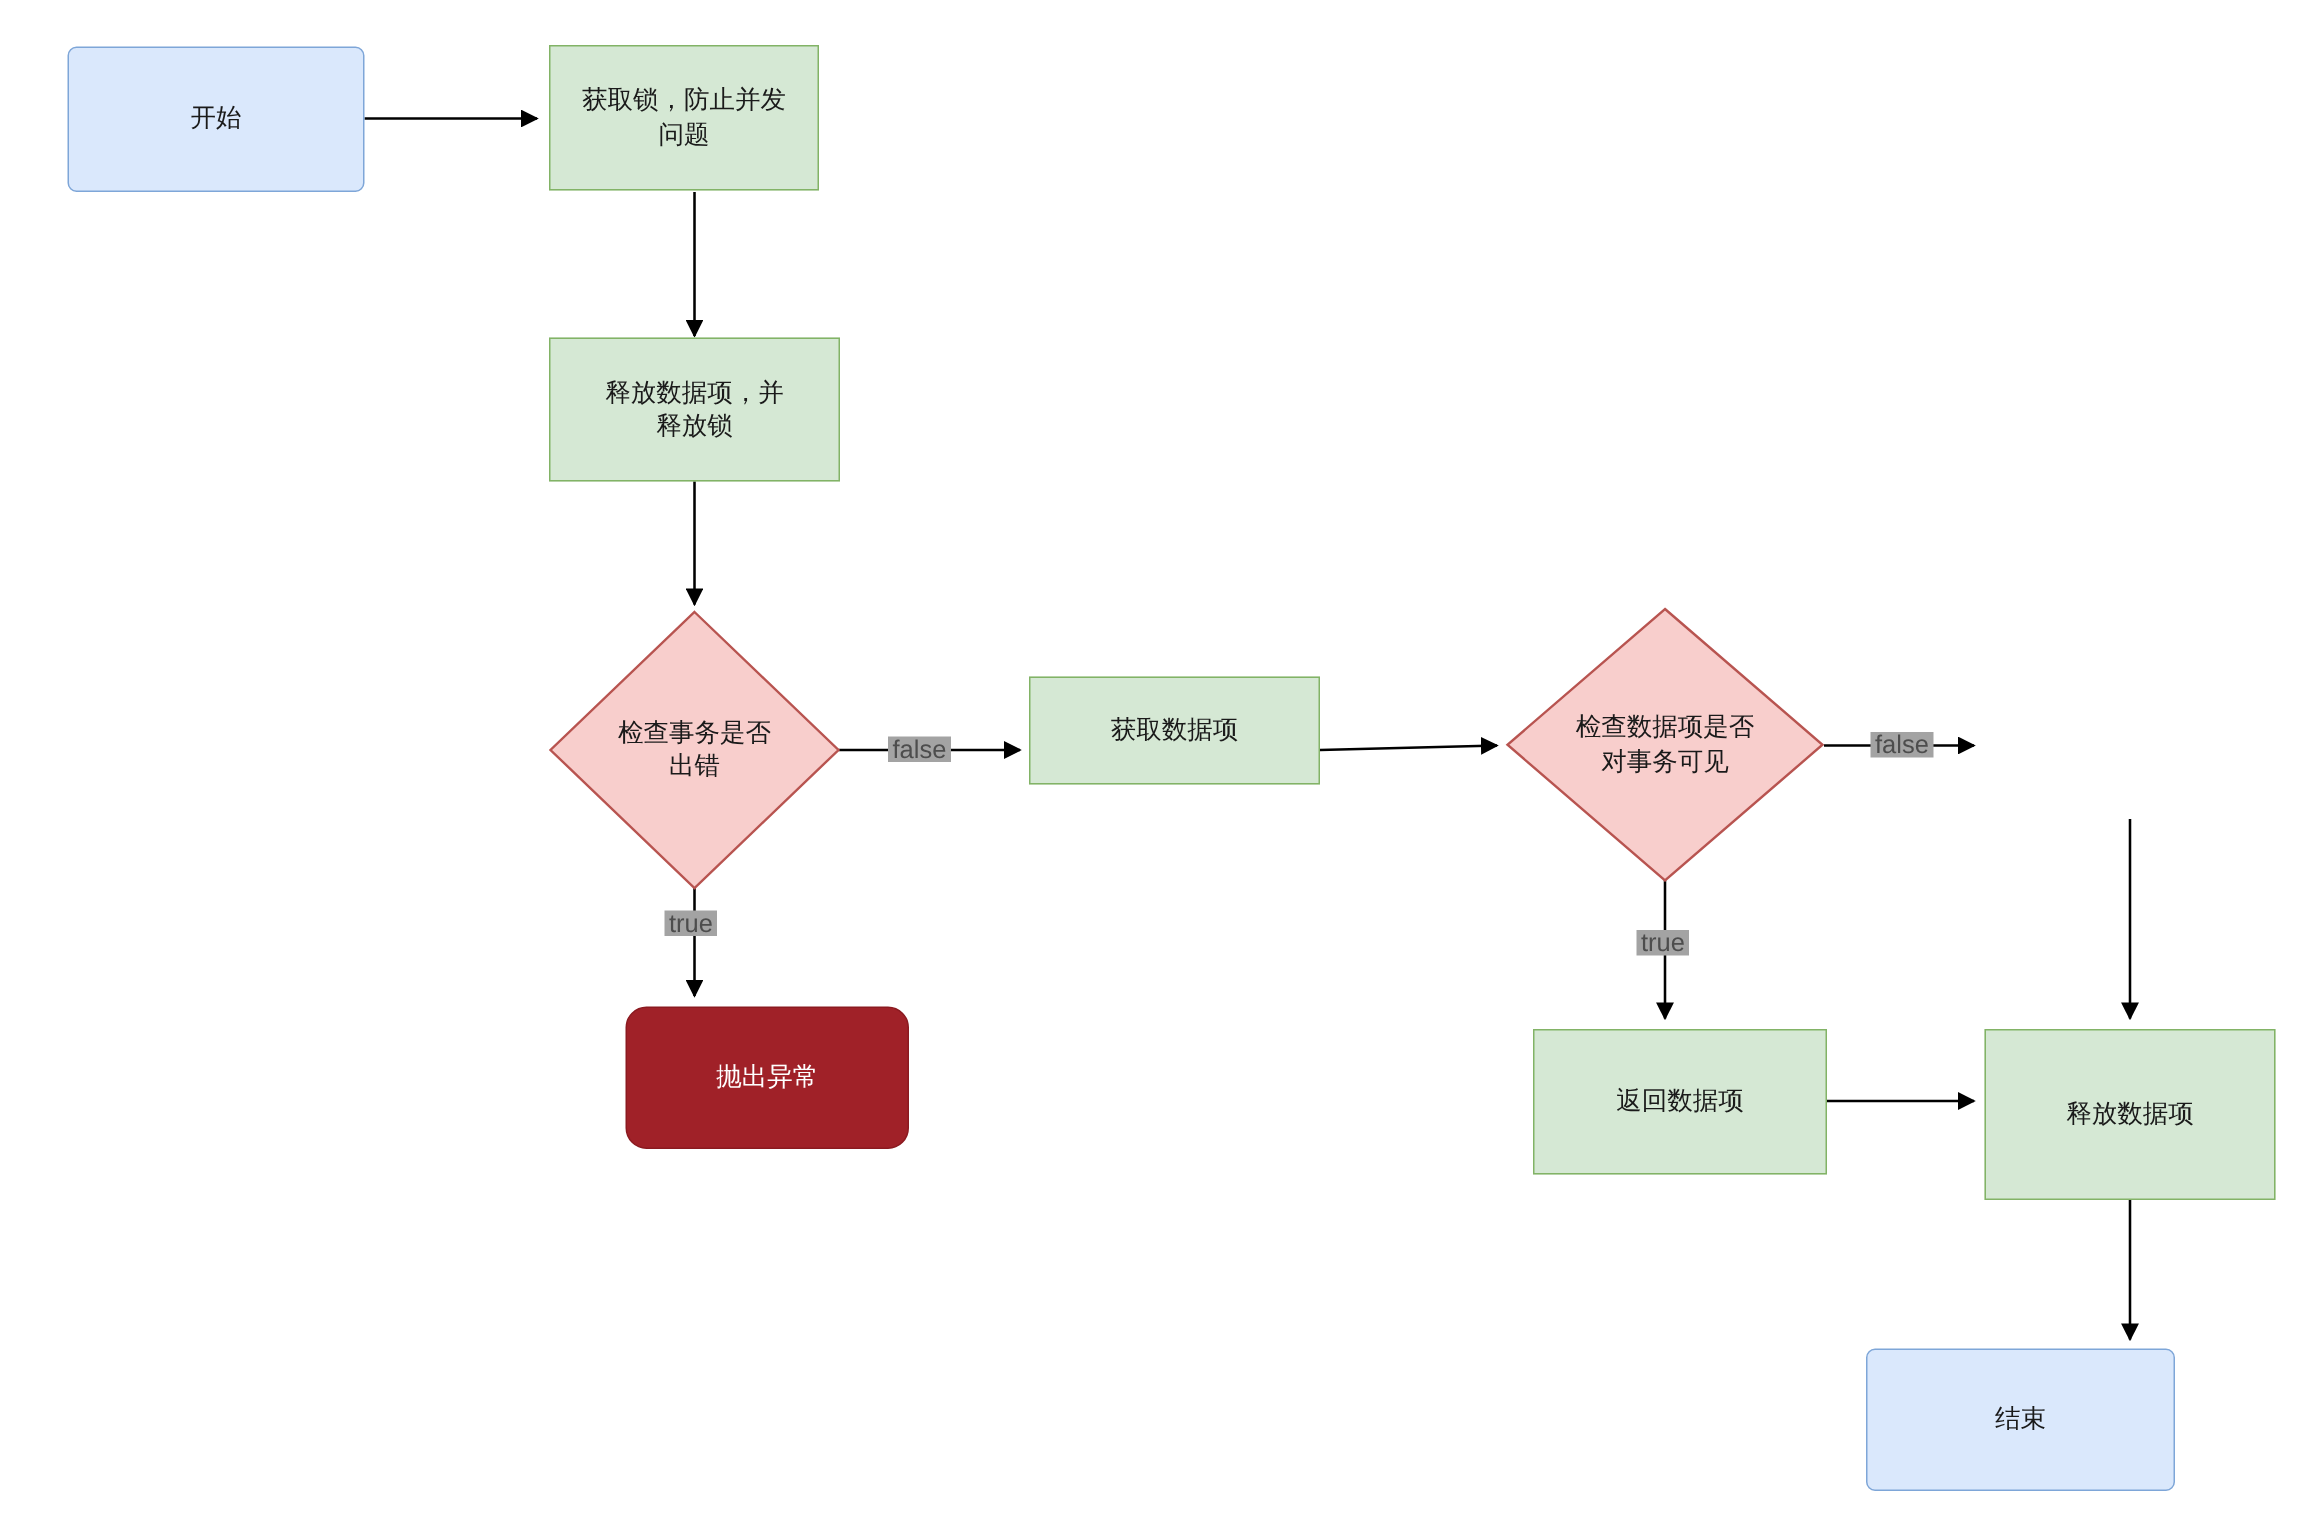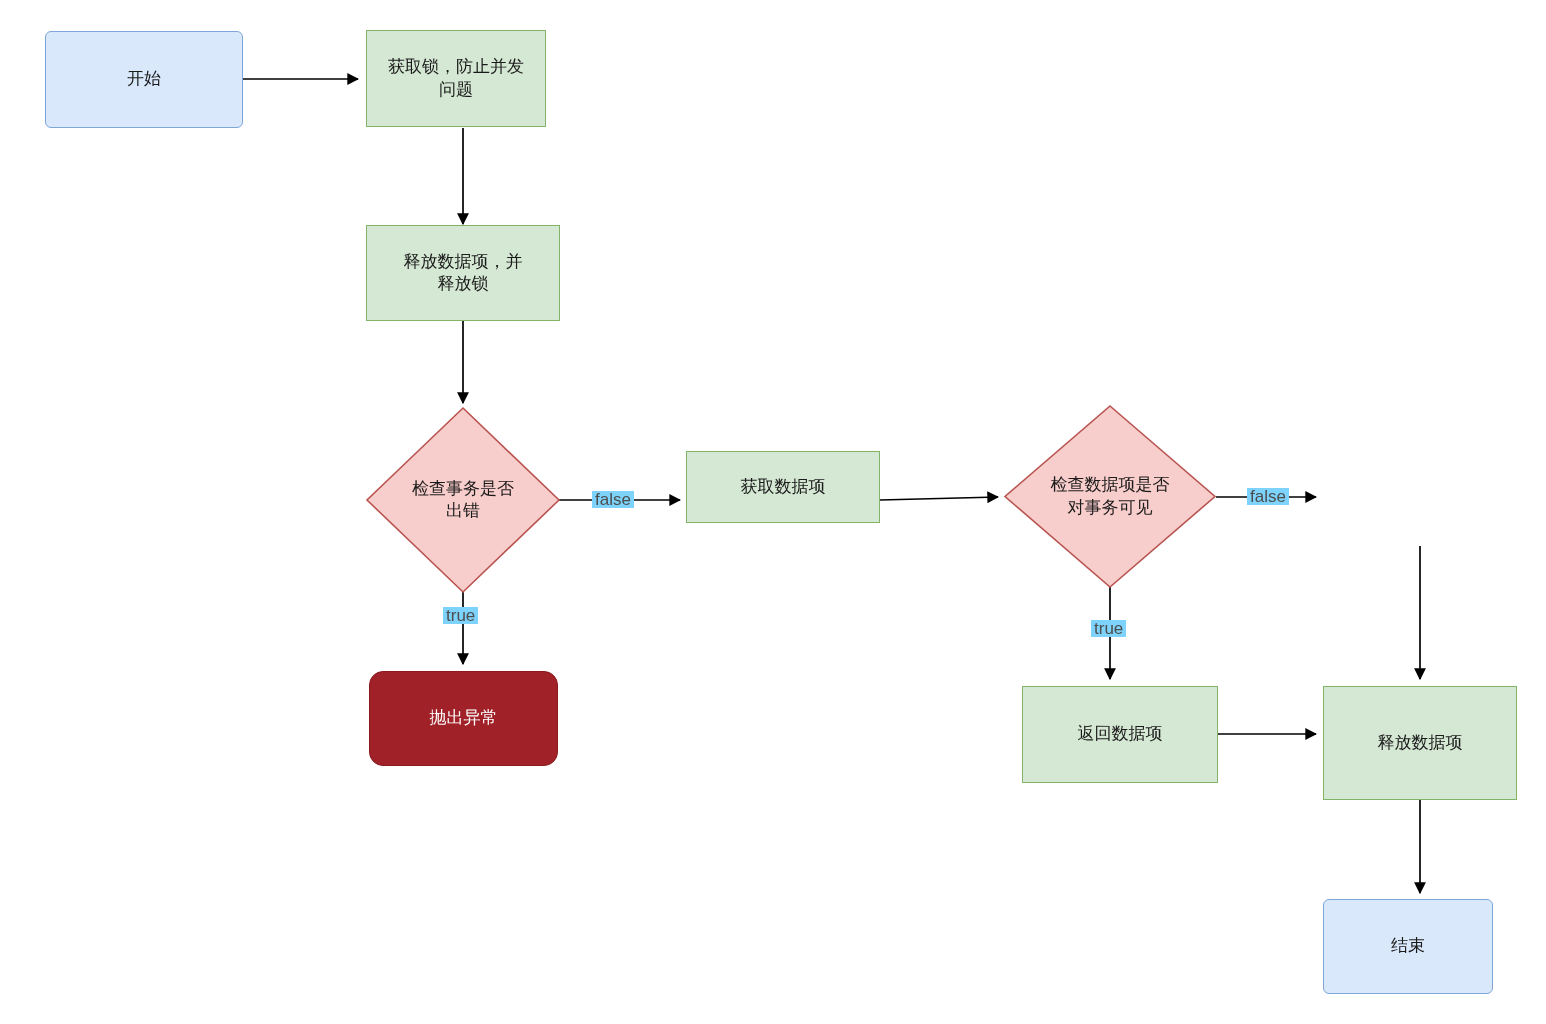--- a/index.html
+++ b/index.html
@@ -47,20 +47,21 @@
   .node.terminator {
     background: #dae8fc;
     border: 1.4px solid #7ea6d8;
     border-radius: 6px;
   }
   .node.error {
     background: #a02128;
     border: 1.4px solid #8b1a20;
     border-radius: 14px;
     color: #ffffff;
+    margin-left: 48px;
   }
   .decision {
     position: absolute;
     z-index: 2;
   }
   .decision svg {
     position: absolute;
     left: 0;
     top: 0;
     overflow: visible;
@@ -77,21 +78,21 @@
     text-align: center;
     font-size: 17px;
     color: #1a1a1a;
     line-height: 1.32;
     white-space: pre-line;
   }
   .edge-label {
     position: absolute;
     font-size: 17px;
     color: #4d4d4d;
-    background: #7dd3fc;
+    background: #a3a3a3;
     padding: 0 3px;
     z-index: 3;
     white-space: nowrap;
     line-height: 1;
   }
 </style>
 </head>
 <body>
 
 <div id="canvas">
@@ -157,21 +158,21 @@
 
 
   <div class="node process" style="left:1012px; top:686px; width:196px; height:97px;margin-left:10px;">
     <span>返回数据项</span>
   </div>
 
   <div class="node process" style="left:1323px; top:686px; width:194px; height:114px;">
     <span>释放数据项</span>
   </div>
 
-  <div class="node terminator" style="left:1323px; top:899px; width:170px; height:95px;">
+  <div class="node terminator" style="left:1244px; top:899px; width:206px; height:95px;">
     <span>结束</span>
   </div>
 
   <div class="edge-label" style="left:592px; top:491px;">false</div>
 
   <div class="edge-label" style="left:443px; top:607px;">true</div>
 
   <div class="edge-label" style="left:1247px; top:488px;">false</div>
 
   <div class="edge-label" style="left:1091px; top:620px;">true</div>

